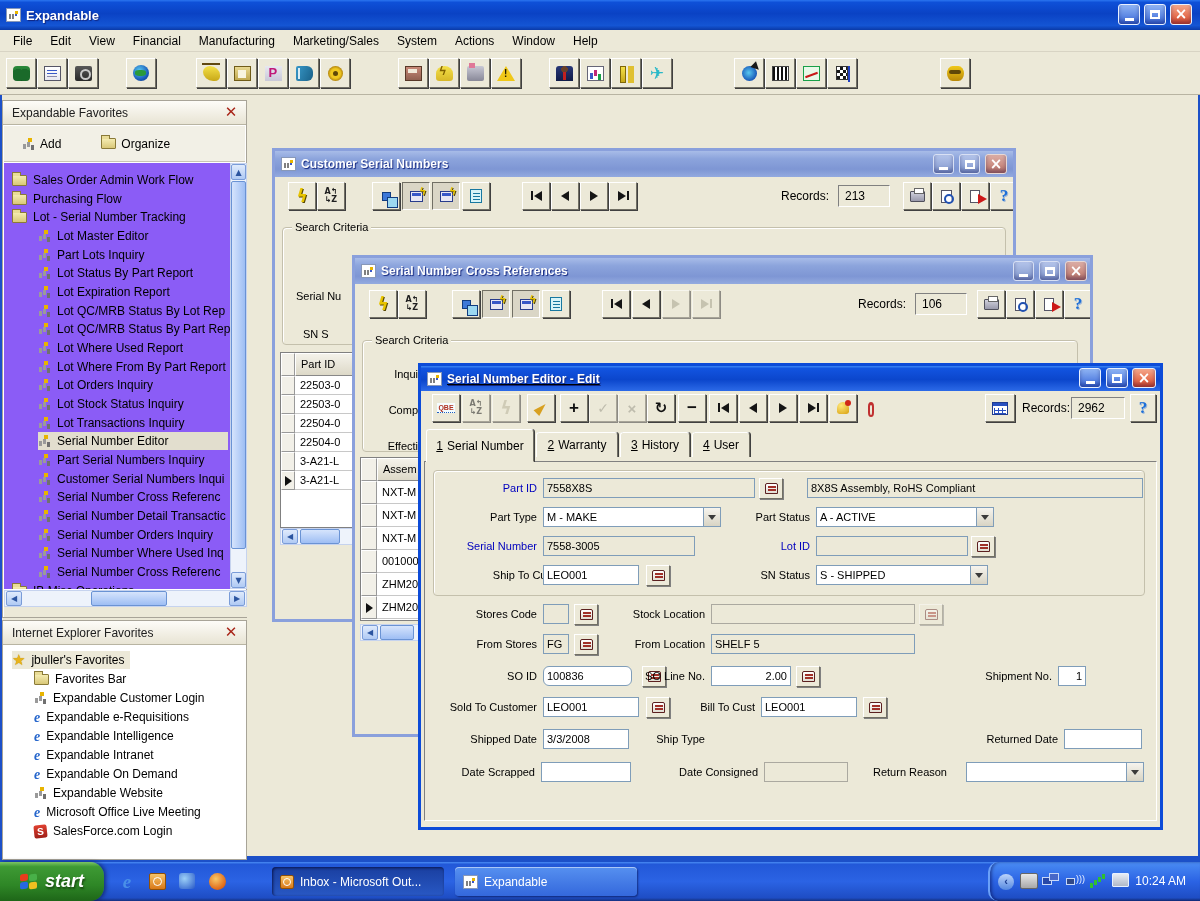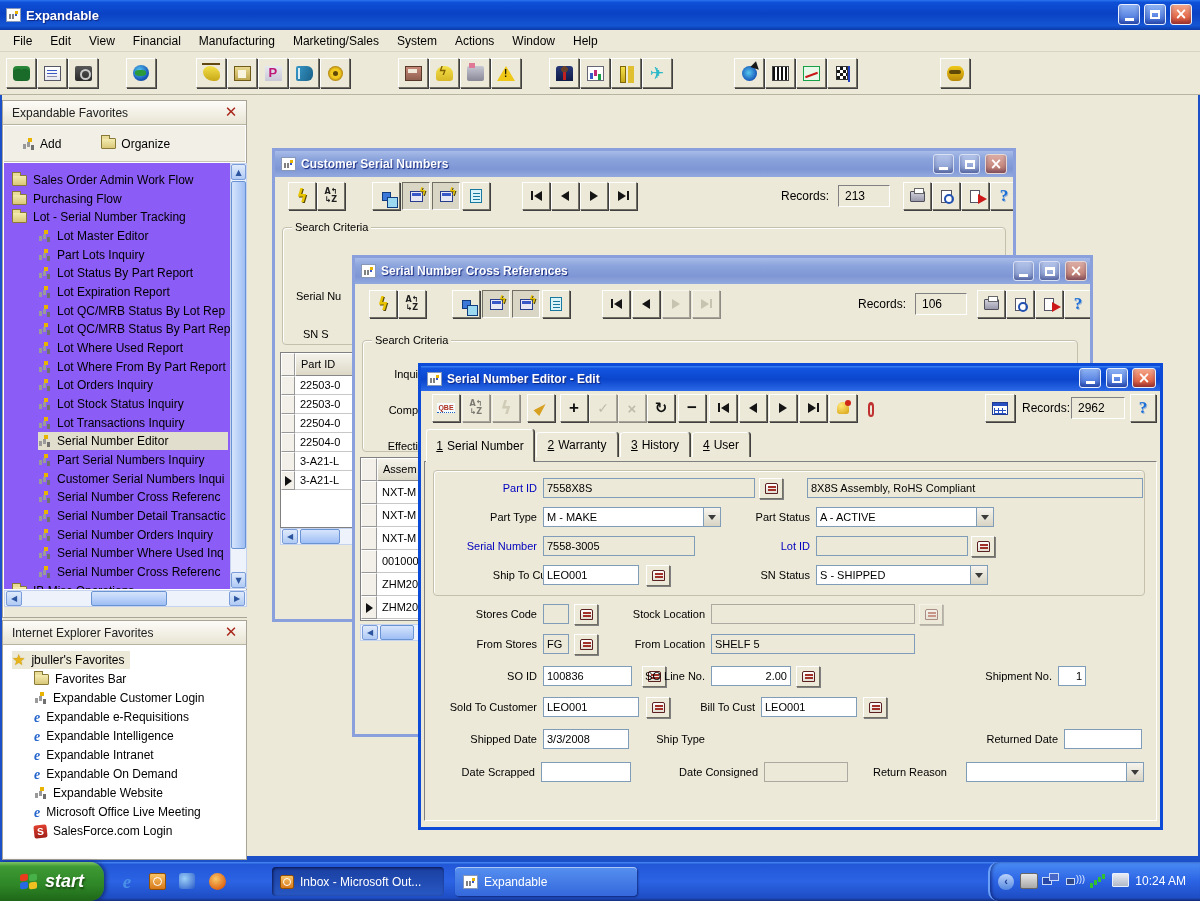--- a/index.html
+++ b/index.html
@@ -34,21 +34,21 @@
   .cap.red-dim { background:linear-gradient(#DCAEA6,#BE7466); border-color:#E8D8D4; }
   .g-min { width:9px; height:3px; background:#fff; margin-top:9px; }
   .g-max { width:10px; height:9px; border:2px solid #fff; border-top-width:3px; }
   .g-x { color:#fff; font-weight:bold; font-size:15px; line-height:15px; font-family:"DejaVu Sans",sans-serif; }
 
   
   .mdi { position:absolute; background:#ECE9D8; overflow:hidden; }
   .mdi.active { border:3px solid #0C4BD8; }
   .mdi.inactive { border:3px solid #8AA0DC; }
   .mdi-tb { position:absolute; left:0; top:0; right:0; height:26px; display:flex; align-items:center; }
-  .mdi-tb.bright { background:linear-gradient(180deg,#3C86F4 0%,#1254E0 10%,#0B46CC 55%,#2C6AE8 100%); }
+  .mdi-tb.bright { background:linear-gradient(180deg,#3C86F4 0%,#1254E0 10%,#0B46CC 55%,#2C6AE8 100%);text-decoration:underline; }
   .mdi-tb.dim { background:linear-gradient(180deg,#A8BCE8 0%,#8CA4DC 30%,#7E96D4 70%,#93AADF 100%); }
   .mdi-tb .win-title-text { font-size:12px; }
 
   
   .inp { position:absolute; height:20px; border:1px solid #7F9DB9; background:#fff; font-family:"Liberation Sans",sans-serif; font-size:11px; padding:0 3px; color:#000; }
   .inp.ro { background:#ECE9D8; }
   .inp.dis { background:#ECE9D8; border-color:#ABA9A0; color:#808080; }
   .inp.num { text-align:right; }
   .lbl { position:absolute; height:14px; font-size:11px; color:#000; text-align:right; white-space:nowrap; }
   .lbl.blue { color:#0000BE; }
@@ -835,21 +835,21 @@
 
       <span class="lbl" style="left:10px;top:176px;width:102px;" data-name="from-stores-label">From Stores</span>
       <input class="inp ro" style="left: 118px; top: 172px; width: 26px;" data-name="from-stores-field" value="FG">
       <div class="lk" style="left:149px;top:172px;" data-name="from-stores-lookup-button">
           <div class="ico-rolodex" data-name="lookup-icon"></div>
         </div>
       <span class="lbl" style="left:180px;top:176px;width:100px;" data-name="from-location-label">From Location</span>
       <input class="inp ro" style="left: 286px; top: 172px; width: 204px;" data-name="from-location-field" value="SHELF 5">
 
       <span class="lbl" style="left:10px;top:208px;width:102px;" data-name="so-id-label">SO ID</span>
-      <input class="inp" style="left: 118px; top: 204px; width: 89px;" data-name="so-id-field" value="100836">
+      <input class="inp" style="left: 118px; top: 204px; width: 89px; border-radius: 6px;" data-name="so-id-field" value="100836">
       <div class="lk" style="left:217px;top:204px;" data-name="so-id-lookup-button">
           <div class="ico-rolodex" data-name="lookup-icon"></div>
         </div>
       <span class="lbl" style="left:180px;top:208px;width:100px;" data-name="so-line-no-label">SO Line No.</span>
       <input class="inp num" style="left: 286px; top: 204px; width: 80px;" data-name="so-line-no-field" value="2.00">
       <div class="lk" style="left:371px;top:204px;" data-name="so-line-no-lookup-button">
           <div class="ico-rolodex" data-name="lookup-icon"></div>
         </div>
       <span class="lbl" style="left:527px;top:208px;width:100px;" data-name="shipment-no-label">Shipment No.</span>
       <input class="inp num" style="left: 633px; top: 204px; width: 28px;" data-name="shipment-no-field" value="1">

